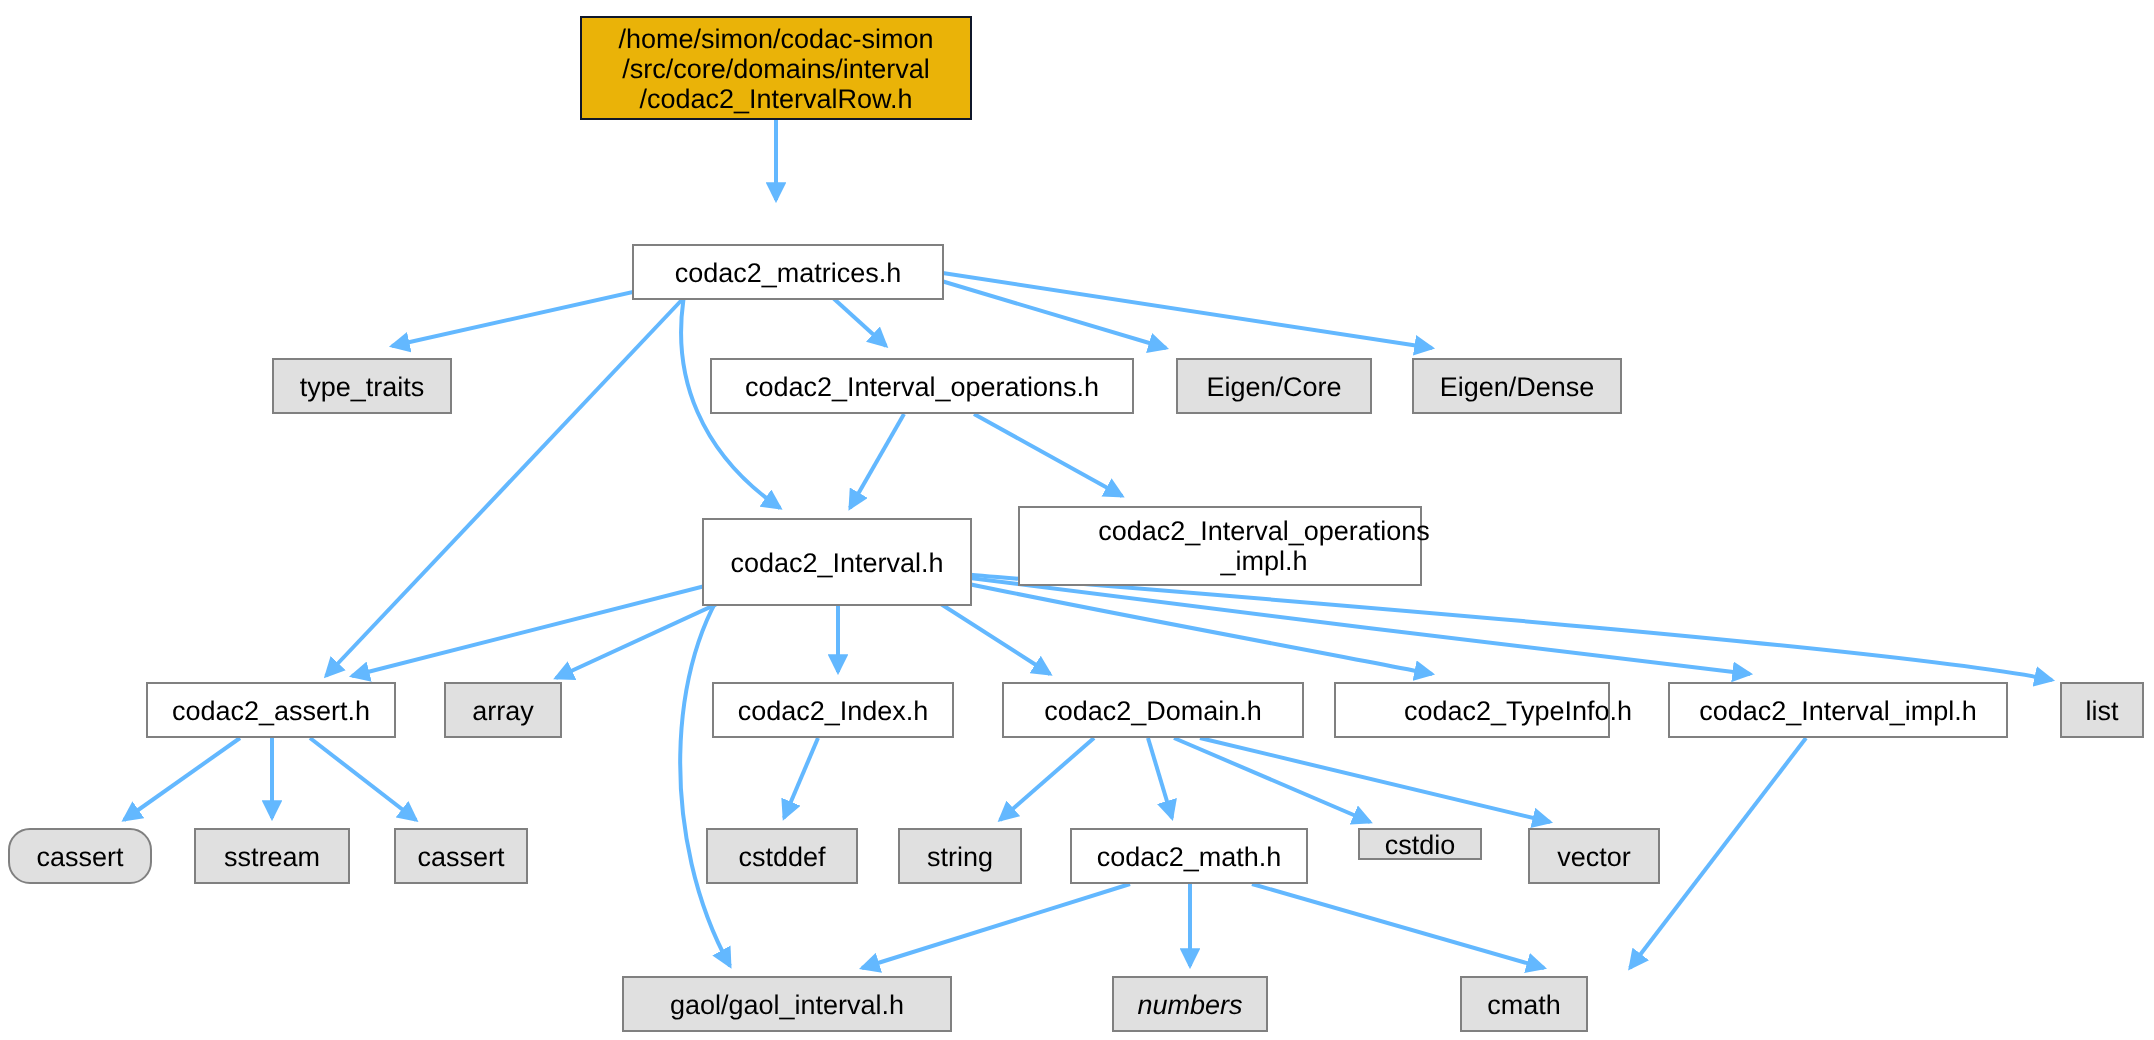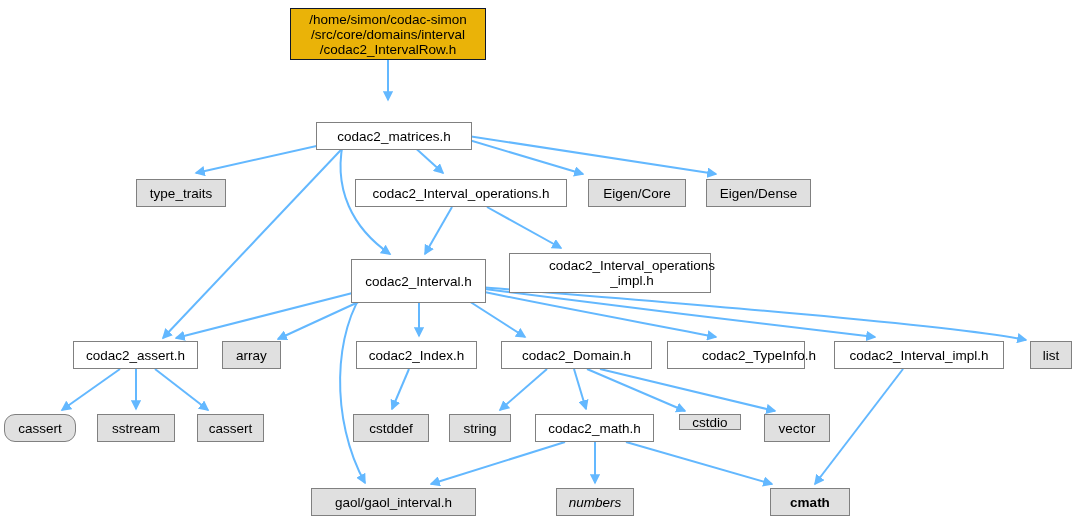--- a/index.html
+++ b/index.html
@@ -93,16 +93,16 @@
       <div class="node sys" style="left: 4px; top: 414px; width: 72px; height: 28px; border-radius: 11px;">cassert</div>
       <div class="node sys" style="left: 97px; top: 414px; width: 78px; height: 28px;">sstream</div>
       <div class="node sys" style="left: 197px; top: 414px; width: 67px; height: 28px;">cassert</div>
       <div class="node sys" style="left: 353px; top: 414px; width: 76px; height: 28px;">cstddef</div>
       <div class="node sys" style="left: 449px; top: 414px; width: 62px; height: 28px;">string</div>
       <div class="node hdr" style="left: 535px; top: 414px; width: 119px; height: 28px;">codac2_math.h</div>
       <div class="node sys" style="left: 679px; top: 414px; width: 62px; height: 16px;">cstdio</div>
       <div class="node sys" style="left: 764px; top: 414px; width: 66px; height: 28px;">vector</div>
       <div class="node sys" style="left: 311px; top: 488px; width: 165px; height: 28px;">gaol/gaol_interval.h</div>
       <div class="node sys" style="left: 556px; top: 488px; width: 78px; height: 28px; font-style: italic;">numbers</div>
-      <div class="node sys" style="left: 770px; top: 488px; width: 80px; height: 28px; font-weight: bold;">cmath</div>
+      <div class="node sys" style="left: 730px; top: 488px; width: 64px; height: 28px;">cmath</div>
     </div>
 
 </div>
 
 </body></html>

